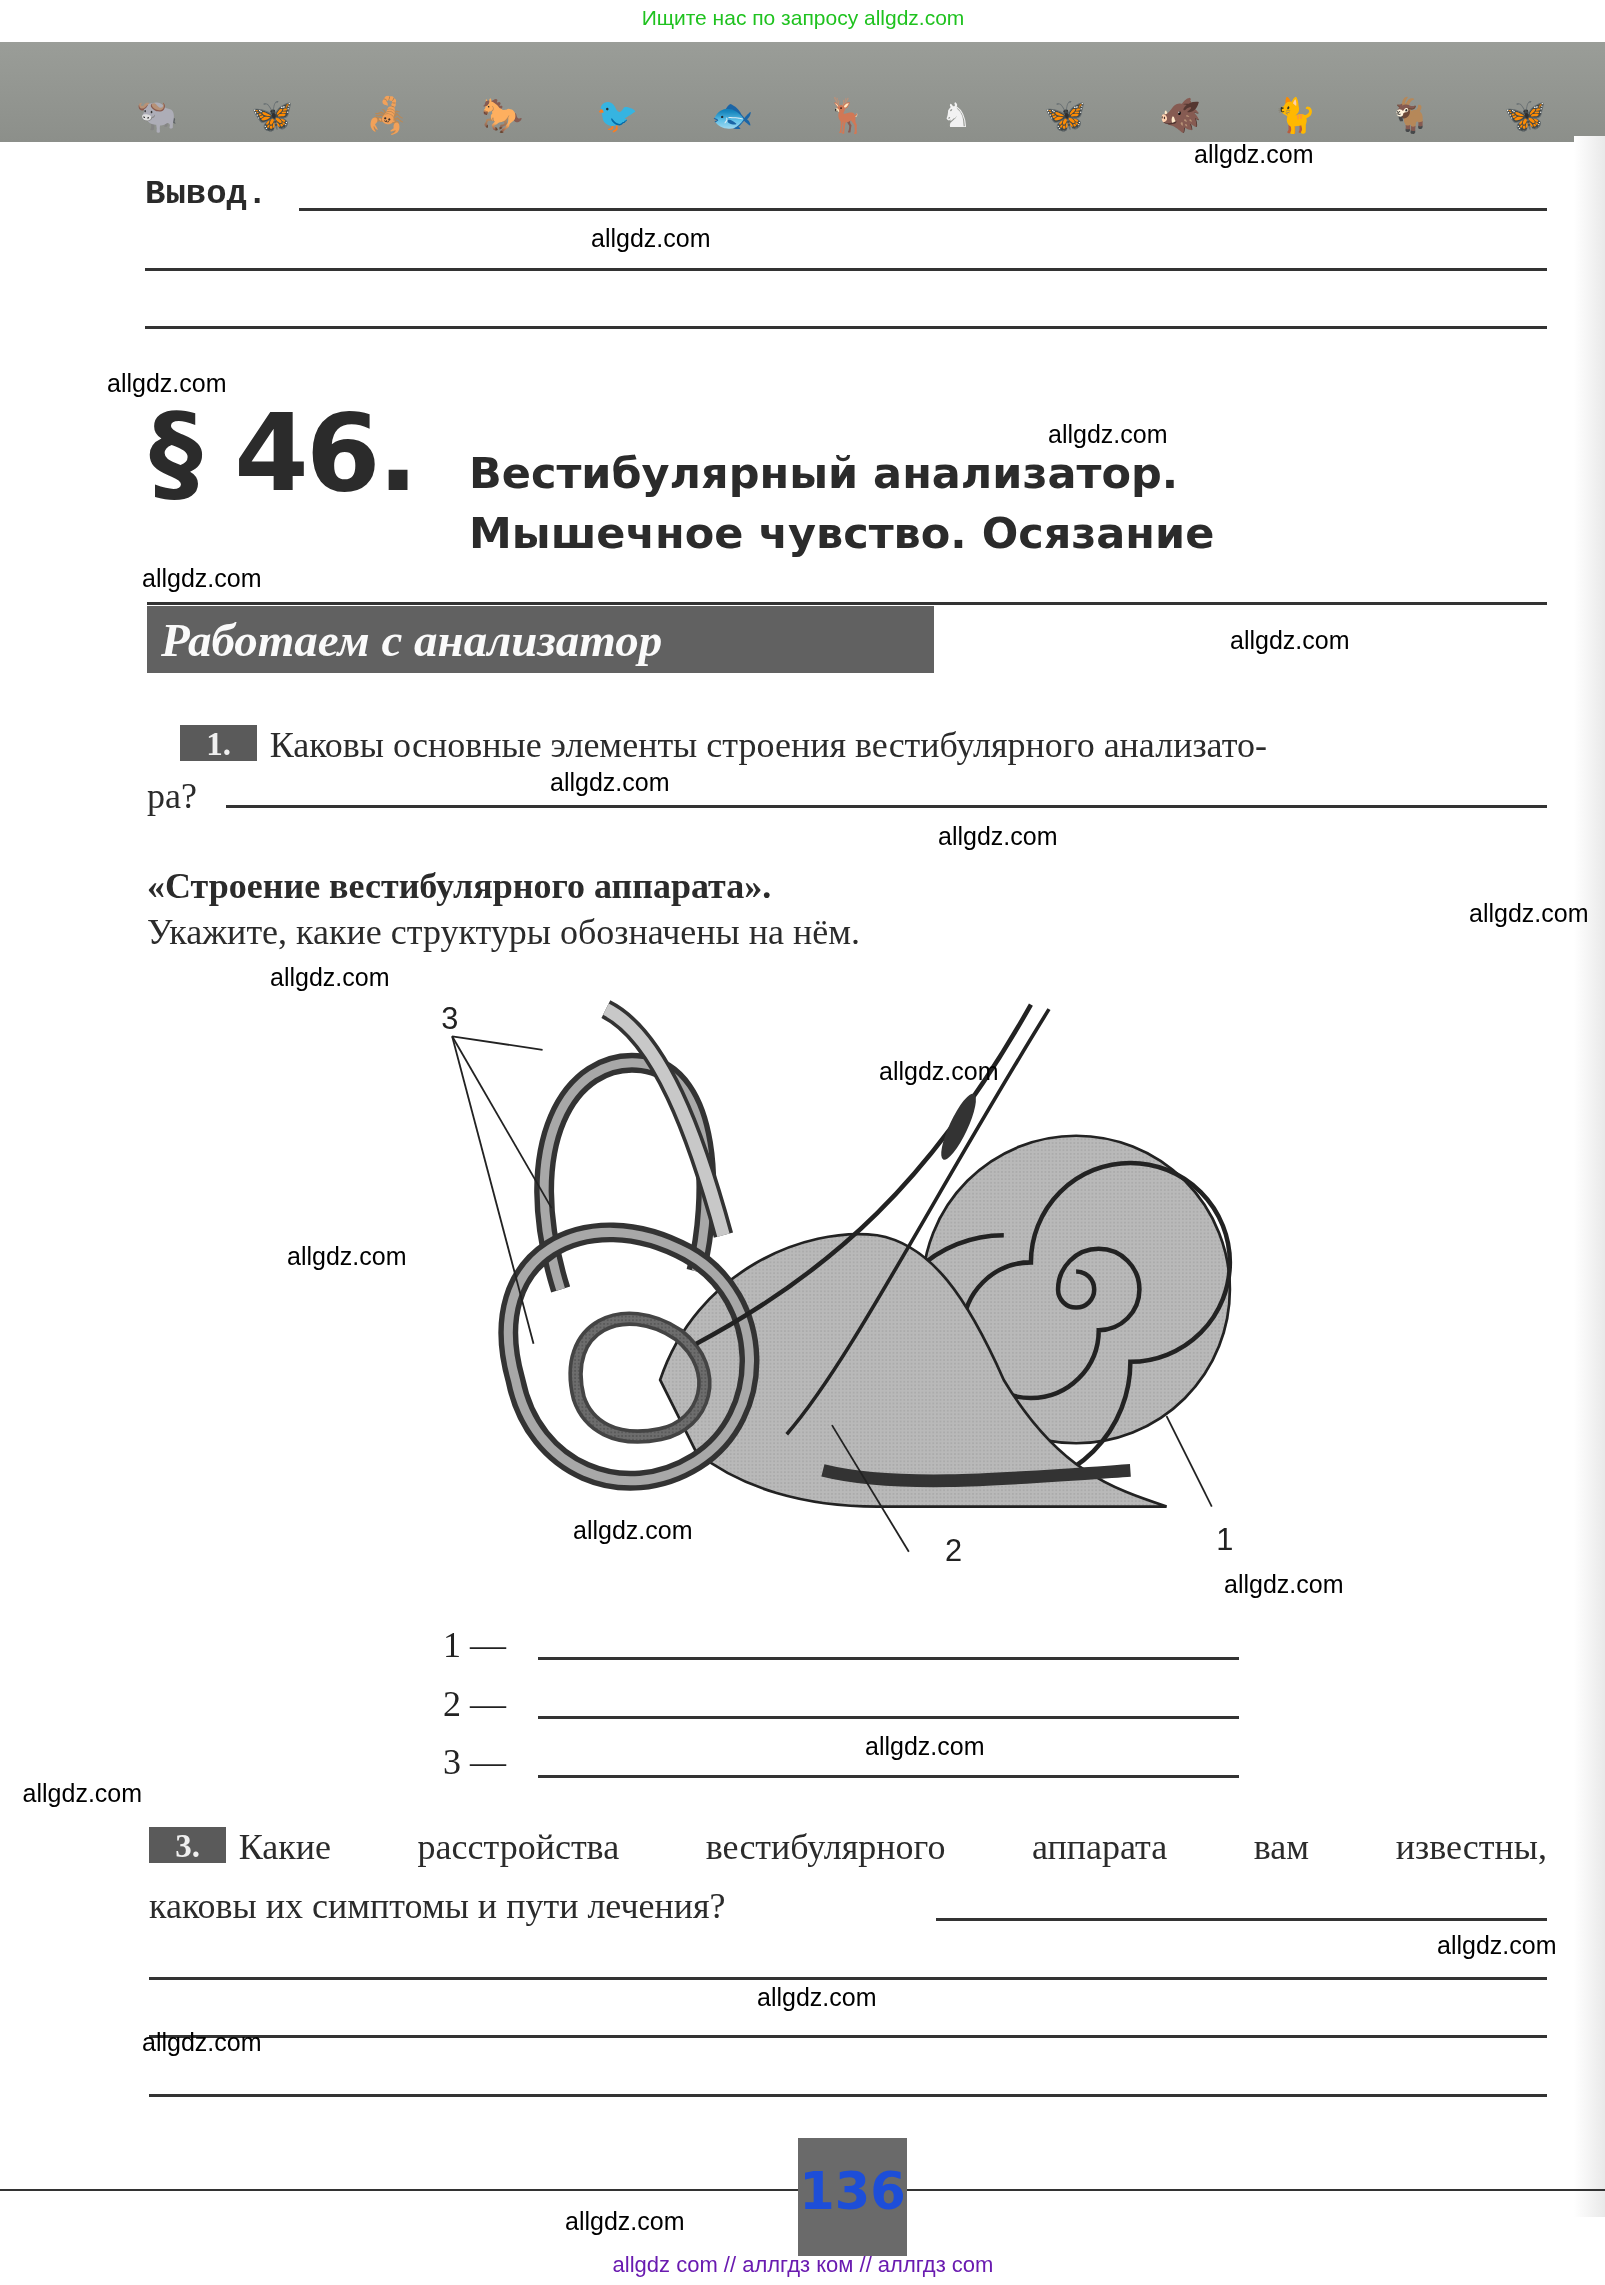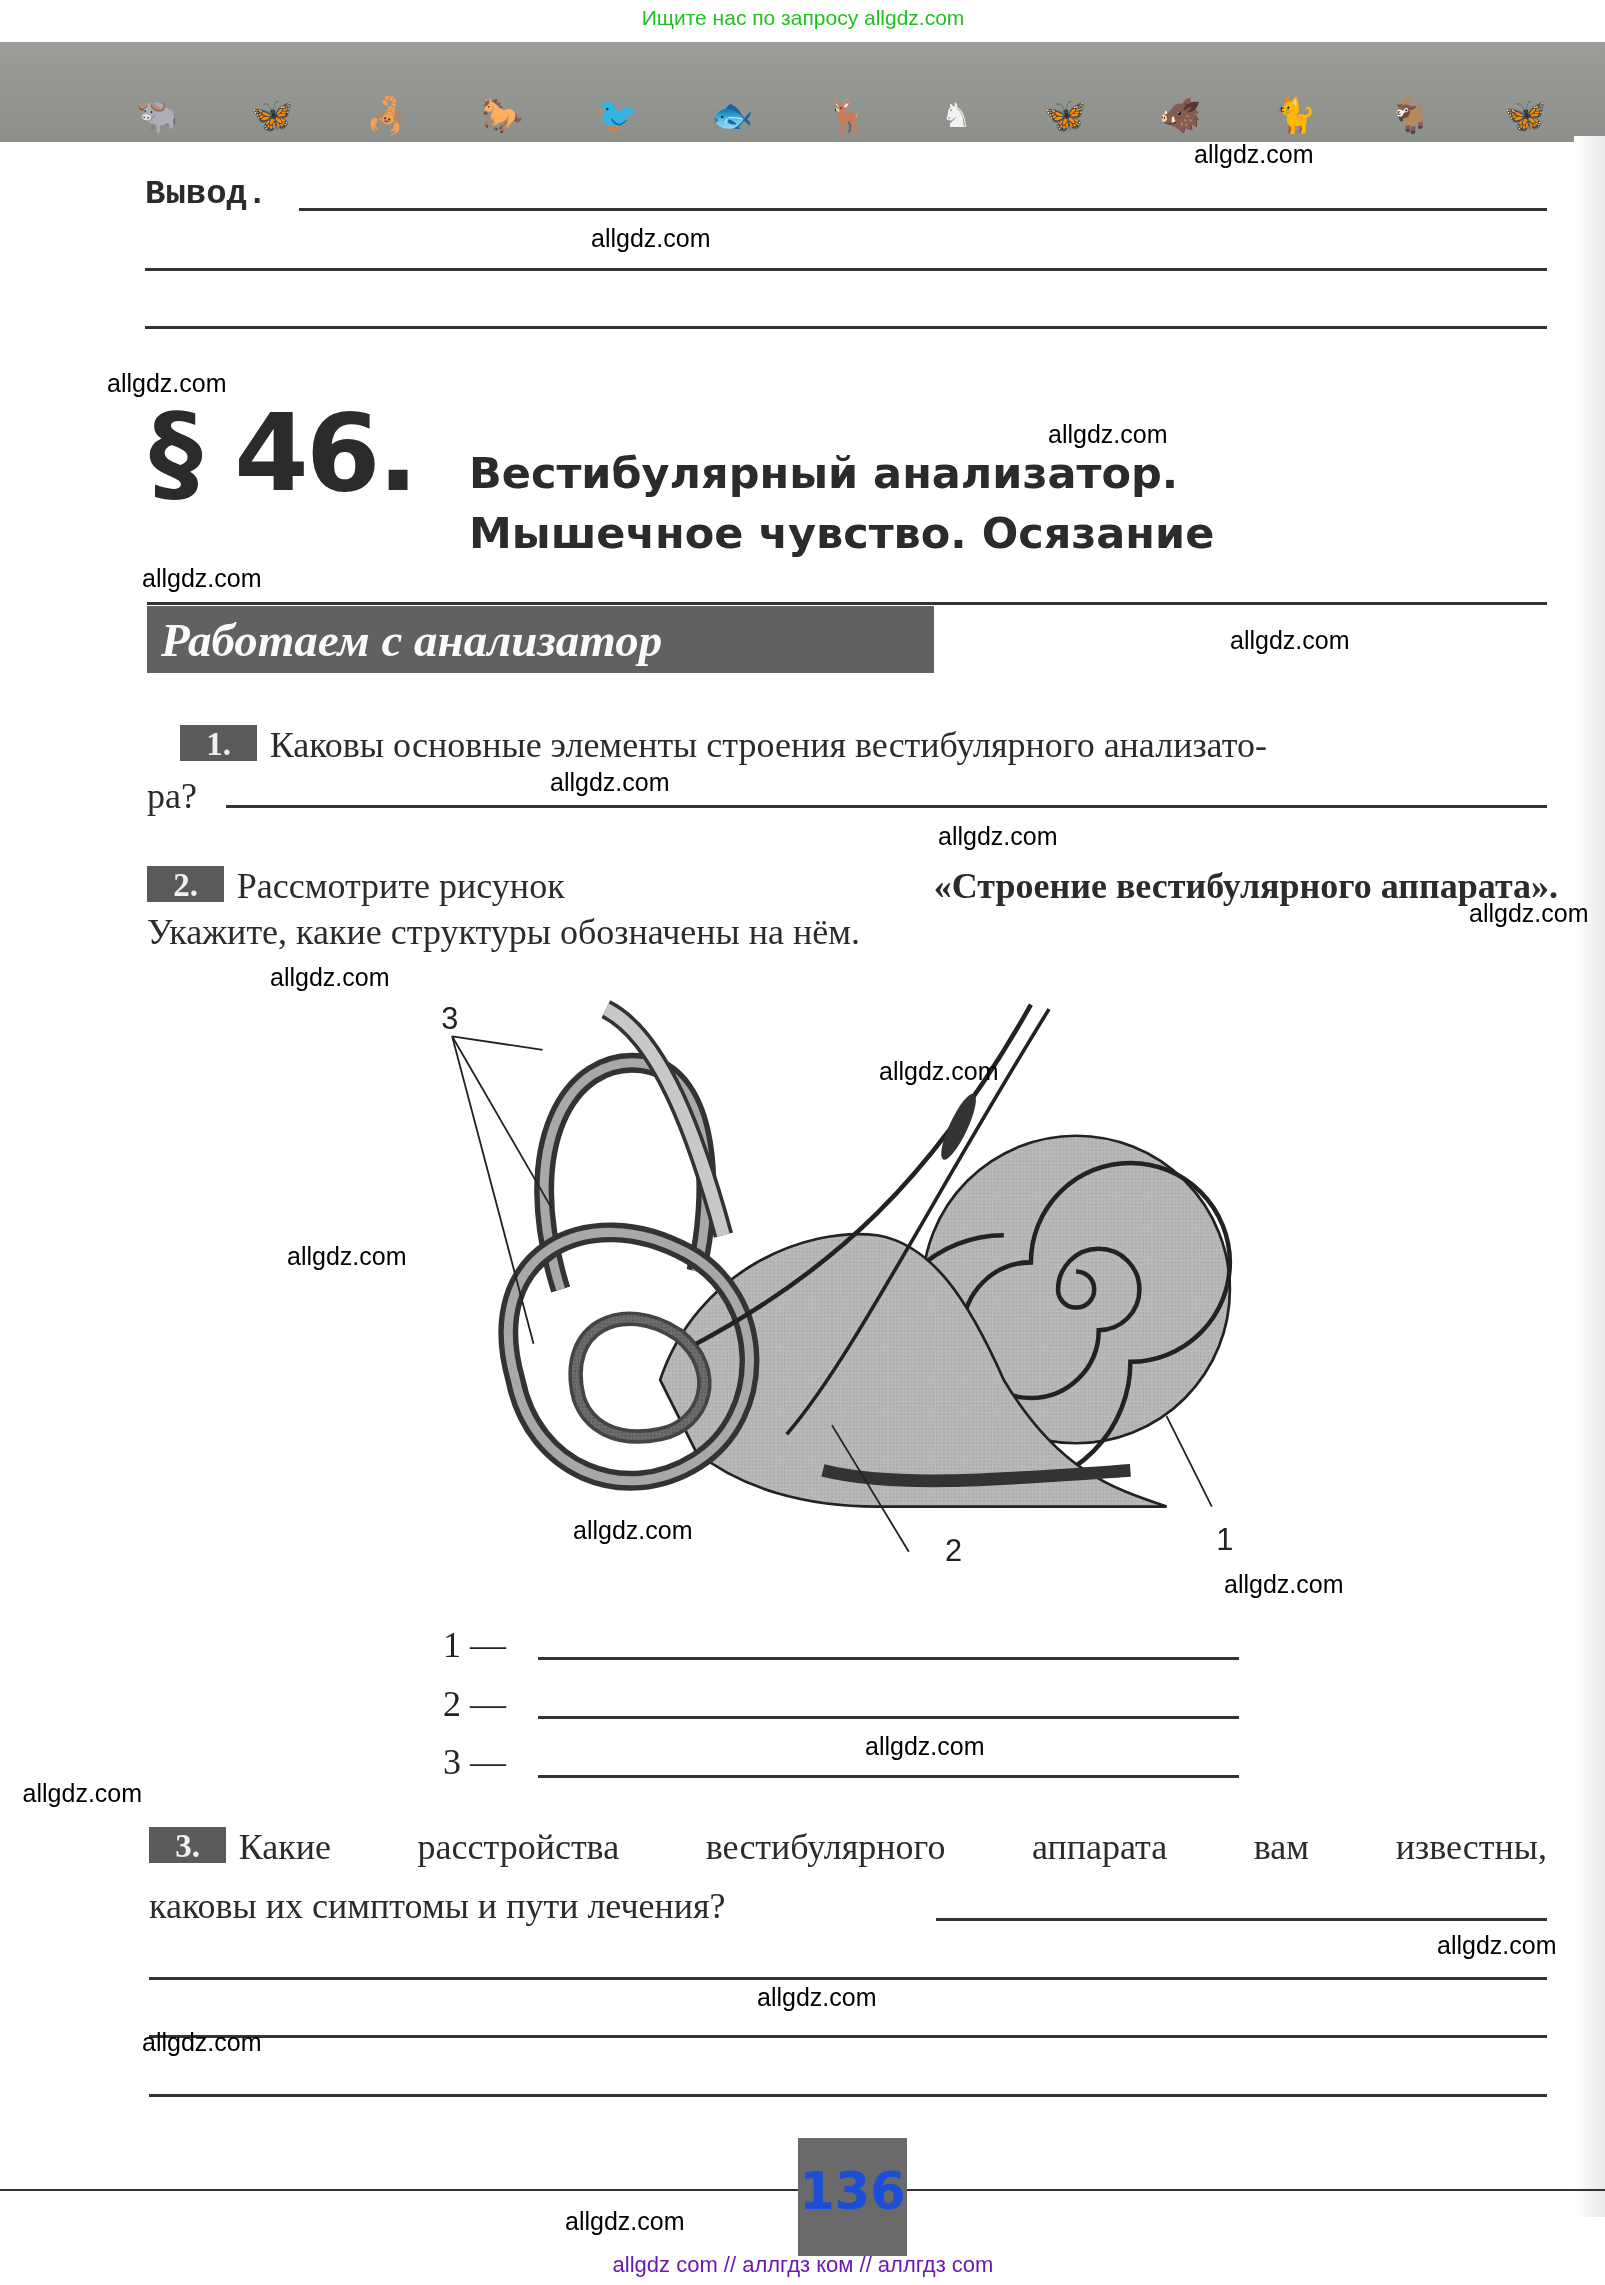--- a/index.html
+++ b/index.html
@@ -66,21 +66,20 @@
 <div class="abs section-band"></div>
 <div class="abs section-text">Работаем с анализатор</div>
 
 <div class="abs q" style="left:147px;top:725px;width:1411px;padding-left:33px;">
   <span class="badge">1.</span><span>Каковы основные элементы строения вестибулярного анализато-</span>
 </div>
 <div class="abs q" style="left:147px;top:776px;">ра?</div>
 <div class="abs rule" style="left:226px;top:805px;width:1321px;"></div>
 
 <div class="abs q" style="left:147px;top:866px;width:1411px;display:flex;justify-content:space-between;">
-  <span><span class="badge">2.</span><span>Рассмотрите рисунок</span></span>
   <span style="font-weight:bold;">«Строение вестибулярного аппарата».</span>
 </div>
 <div class="abs q" style="left:147px;top:912px;">Укажите, какие структуры обозначены на нём.</div>
 
 <svg class="abs diagram" viewBox="0 0 920 640">
   <defs>
     <pattern id="dots" width="4" height="4" patternUnits="userSpaceOnUse">
       <rect width="4" height="4" fill="#b9b9b9"></rect>
         <circle cx="2" cy="2" r="0.8" fill="#9a9a9a"></circle>
     </pattern>

